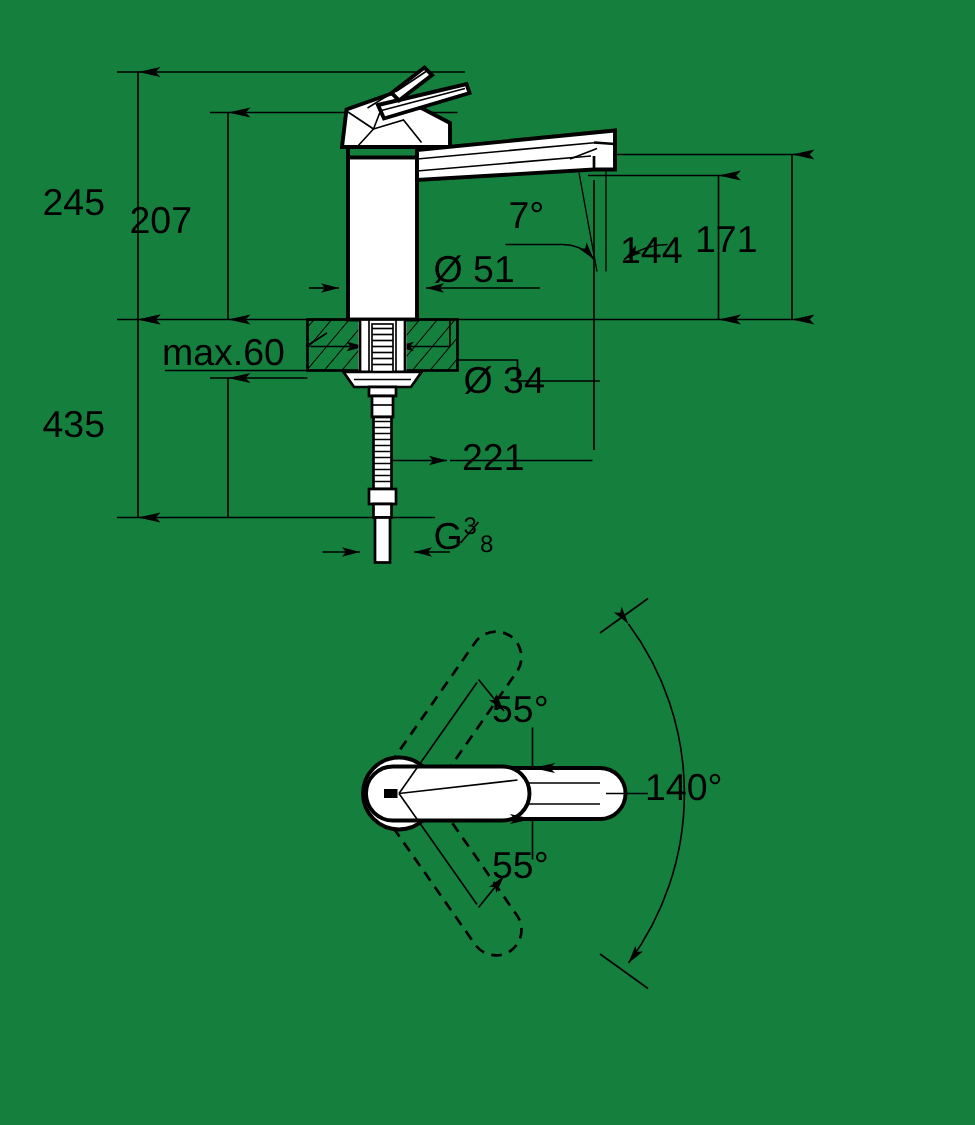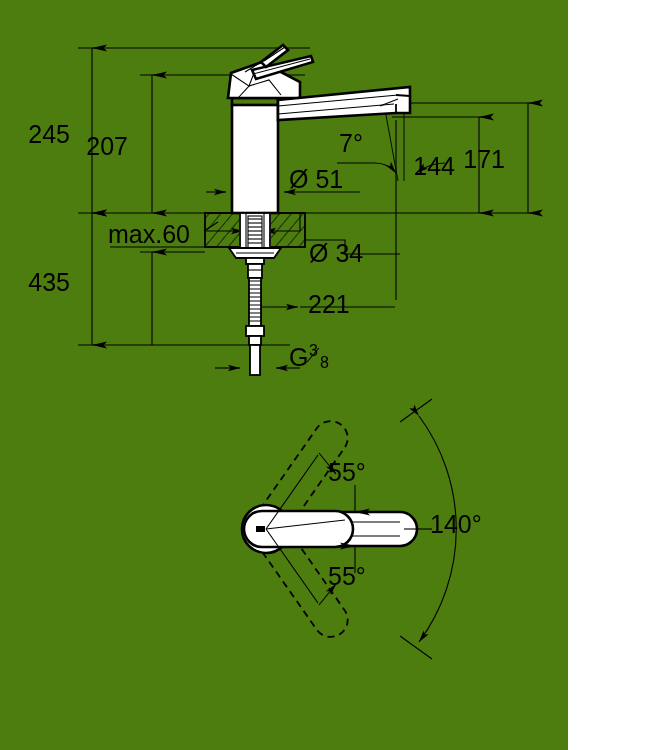--- a/index.html
+++ b/index.html
@@ -5,23 +5,23 @@
   html, body {
     margin: 0;
     padding: 0;
     background: #ffffff;
   }
   body {
     font-family: "Liberation Sans", sans-serif;
   }
   #sheet {
     position: relative;
-    width: 568px;
+    width: 650px;
     height: 750px;
-    background: #4d7c0f;
+    background: #15803d;
     overflow: hidden;
   }
   #sheet svg {
     display: block;
   }
   text {
     font-family: "Liberation Sans", sans-serif;
     fill: #000000;
   }
   .dimtext {

